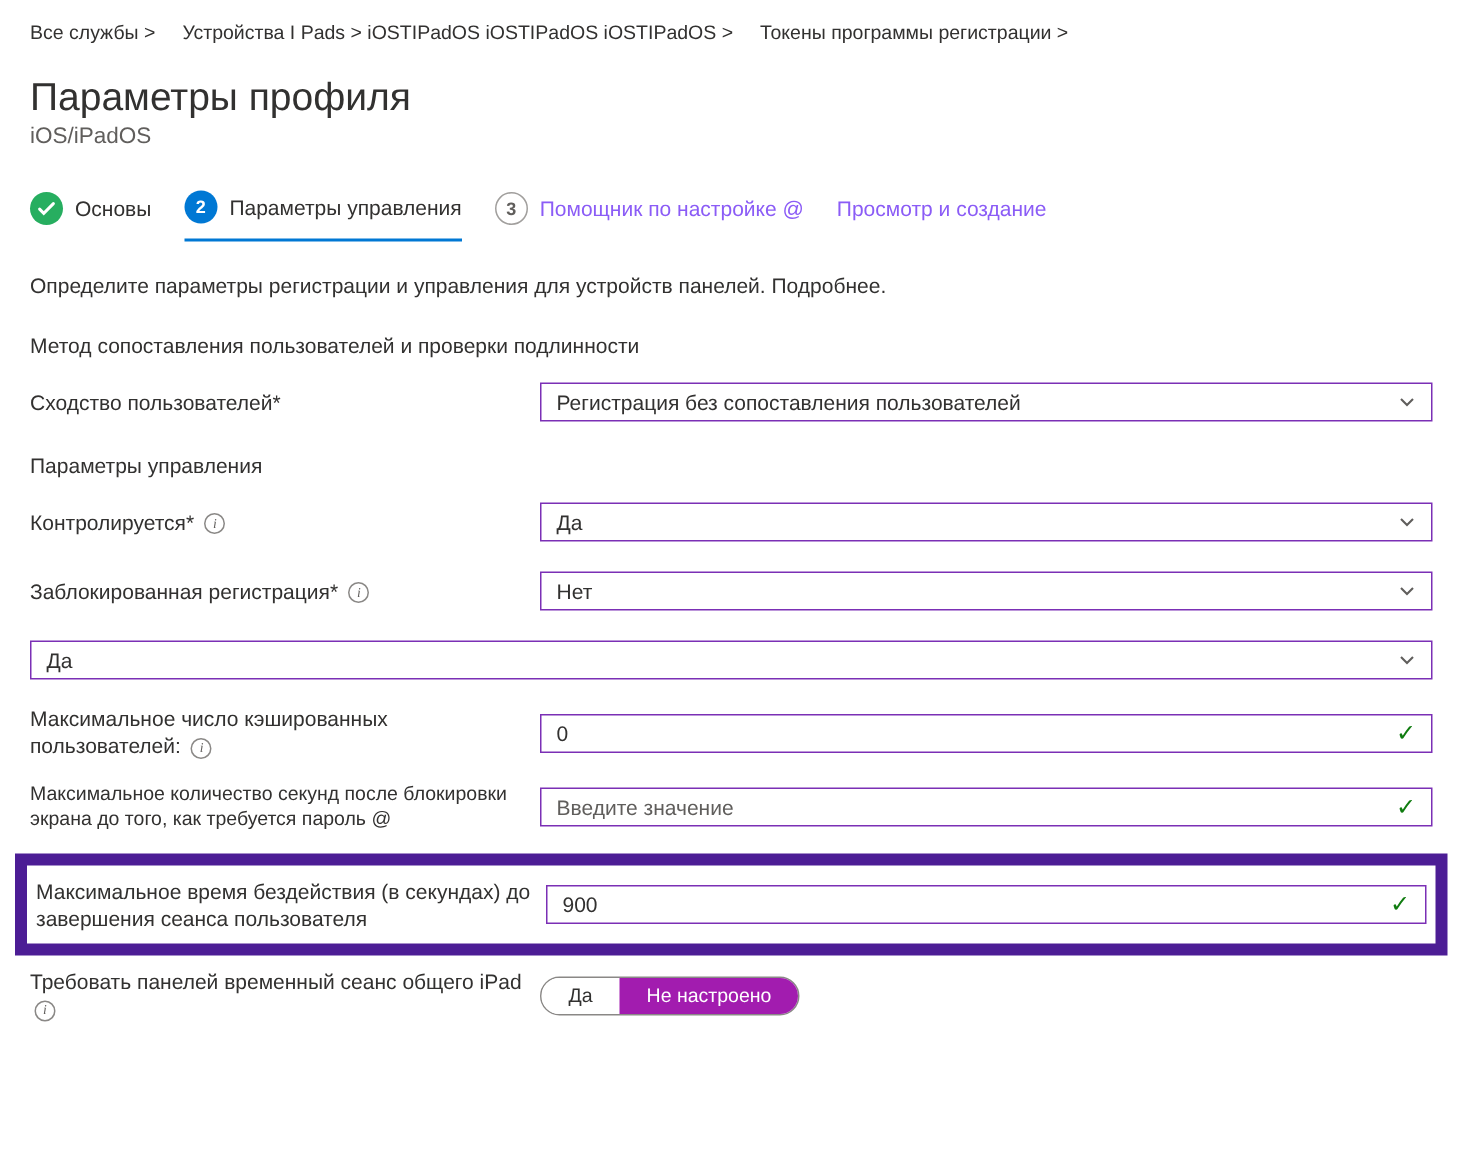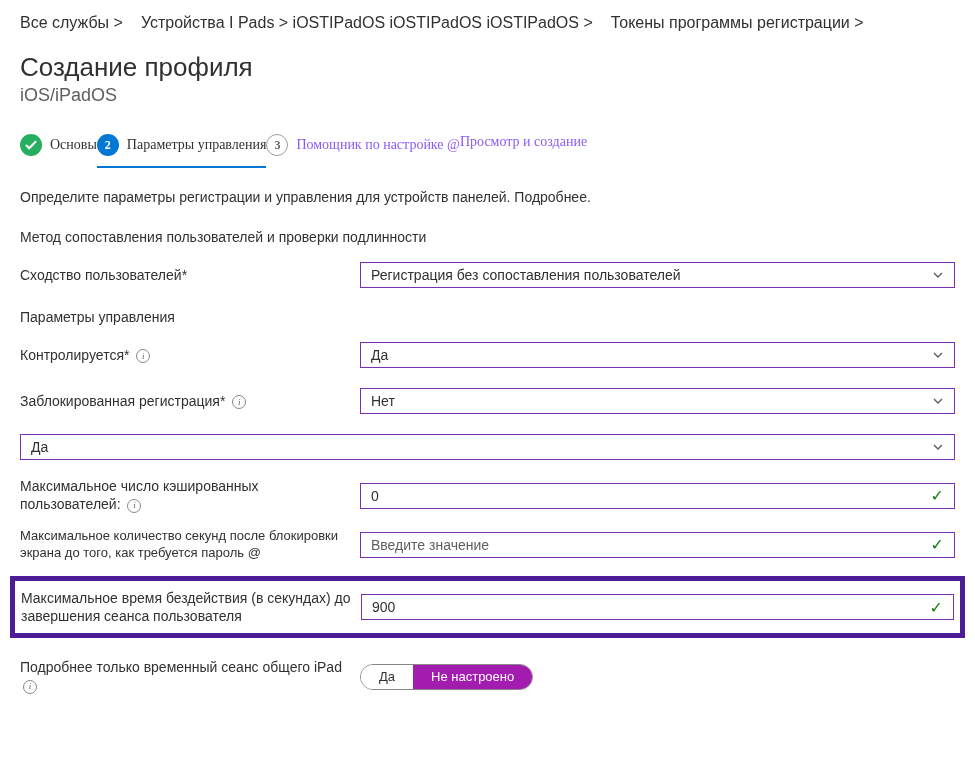--- a/index.html
+++ b/index.html
@@ -5,45 +5,45 @@
     * { box-sizing: border-box; margin: 0; padding: 0; }
     body {
       font-family: "Segoe UI", Arial, sans-serif;
       font-size: 13px;
       color: #323130;
       background: #fff;
       width: 975px;
       padding: 10px 20px;
     }
     .breadcrumbs {
-      font-size: 16px;
+      font-size: 13px;
       color: #323130;
       padding: 4px 0 12px 0;
       display: flex;
       gap: 18px;
       flex-wrap: wrap;
     }
     .breadcrumbs span { white-space: nowrap; }
     h1 {
       font-size: 26px;
       font-weight: 400;
       color: #323130;
       margin-top: 8px;
     }
     .subtitle {
-      font-size: 18px;
+      font-size: 15px;
       color: #605e5c;
       margin-top: 2px;
     }
     .steps {
       display: flex;
-      align-items: flex-start;
+      align-items: center;
+      gap: 22px;
       margin: 28px 0 0 0;
       border-bottom: 1px solid transparent;
-      font-family: Liberation Serif, serif;
     }
     .step {
       display: flex;
       align-items: center;
       gap: 8px;
       padding-bottom: 10px;
       font-size: 14px;
       color: #323130;
     }
     .step .circle {
@@ -99,23 +99,23 @@
       color: #107c10;
       font-size: 16px;
     }
     .input input {
       border: none; outline: none; width: 100%; font-size: 14px;
       color: #323130; background: transparent;
     }
     .input input::placeholder { color: #605e5c; }
     .input.with-value input { color: #323130; }
     .highlight-box {
-      border: 5px solid #4c1d95;
+      border: 8px solid #4c1d95;
       padding: 8px 6px 2px 6px;
-      margin: 0 -10px 20px -10px;
+      margin: 0 -10px 8px -10px;
     }
     .toggle {
       display: inline-flex;
       border: 1px solid #8a8886;
       border-radius: 16px;
       overflow: hidden;
       height: 26px;
       align-items: stretch;
     }
     .toggle .opt {
@@ -149,21 +149,21 @@
   </style>
 </head>
 <body>
 
 <div class="breadcrumbs">
   <span>Все службы &gt;</span>
   <span>Устройства I Pads &gt; iOSTIPadOS iOSTIPadOS iOSTIPadOS &gt;</span>
   <span>Токены программы регистрации &gt;</span>
 </div>
 
-<h1>Создание профиля</h1>
+<h1>Параметры профиля</h1>
 <div class="subtitle">iOS/iPadOS</div>
 
 <div class="steps">
   <div class="step done">
     <span class="circle done">
       <svg viewBox="0 0 24 24">
           <circle cx="12" cy="12" r="11" fill="#27ae60"></circle>
           <path d="M7 12.5l3 3 7-7" stroke="#fff" stroke-width="2.2" fill="none" stroke-linecap="round"></path>
         </svg>
     </span>
@@ -280,21 +280,21 @@
         <div class="input valid with-value">
           <input type="text" value="900" style="">
           <span class="check-green">✓</span>
         </div>
       </div>
     </div>
   </div>
 
   <div class="row">
     <div class="lbl">
-      <span>Подробнее только временный сеанс общего iPad</span>
+      <span>Требовать панелей временный сеанс общего iPad</span>
       <span class="info-icon">i</span>
     </div>
     <div class="ctrl">
       <div class="toggle">
         <div class="opt">Да</div>
         <div class="opt selected">Не настроено</div>
       </div>
     </div>
   </div>
 

